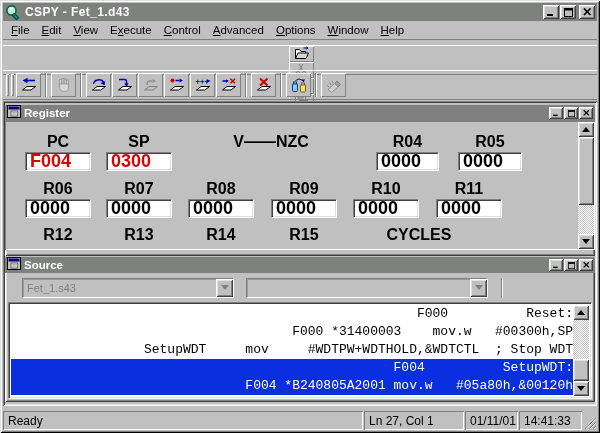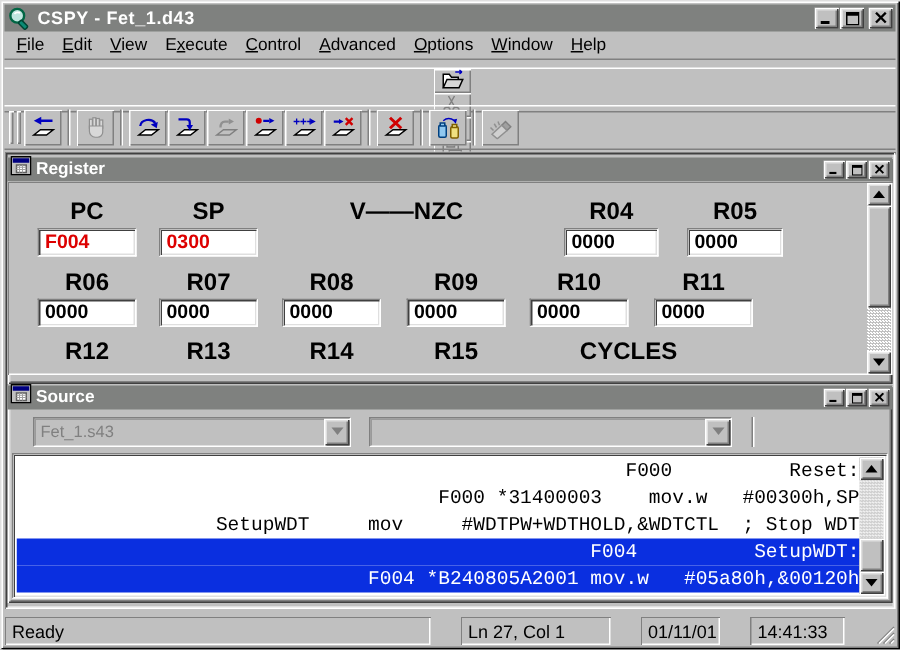--- a/index.html
+++ b/index.html
@@ -54,21 +54,21 @@
   .cbtn svg { transform:scale(.8); }
 
   
   .reg-content { position:relative; height:129px; margin-top:0; background:#c0c0c0; font-size:16px;
     box-shadow: inset 1px 1px 0 #808080, inset -1px -1px 0 #fff; overflow:hidden; }
   .regcell { position:absolute; text-align:center; }
   .reglabel { font-weight:bold; font-size:16px; height:16px; line-height:16px; color:#000; }
   .regfield { margin-top:2px; height:19px; background:#fff; text-align:left; padding:0 3px 0 4px;
     border:1px solid; border-color:#808080 #fff #fff #808080;
     box-shadow: inset 1px 1px 0 #404040, inset -1px -1px 0 #dfdfdf;
-    font-weight:bold; font-size:13px; line-height:16px; color:#000; white-space:nowrap; overflow:hidden; }
+    font-weight:bold; font-size:18px; line-height:16px; color:#000; white-space:nowrap; overflow:hidden; }
   .regfield.changed { color:var(--chg,#dd0000); }
   .rrow0 { top:13px; } .rrow1 { top:60px; } .rrow2 { top:106px; }
   .rc-0-0{left:20px;width:66px} .rc-0-1{left:101px;width:66px} .rc-0-2{left:201px;width:130px}
   .rc-0-3{left:371px;width:63px} .rc-0-4{left:453px;width:64px}
   .rc-1-0{left:20px;width:66px} .rc-1-1{left:101px;width:66px} .rc-1-2{left:183px;width:66px}
   .rc-1-3{left:266px;width:66px} .rc-1-4{left:348px;width:66px} .rc-1-5{left:431px;width:66px}
   .rc-2-0{left:20px;width:66px} .rc-2-1{left:101px;width:66px} .rc-2-2{left:183px;width:66px}
   .rc-2-3{left:266px;width:66px} .rc-2-4{left:348px;width:132px}
 
   
@@ -102,21 +102,21 @@
     border:1px solid; border-color:#808080 #fff #fff #808080;
     box-shadow: inset 1px 1px 0 #404040, inset -1px -1px 0 #dfdfdf; }
   .src-lines { position:absolute; top:2px; left:2px; right:18px; bottom:2px; overflow:hidden;text-align:right; }
   .srcline { height:18px; line-height:18px; font-family:"Liberation Mono",monospace; font-size:13px;
     white-space:pre; color:#000; padding-left:3px; }
   .srcline.selected { background:var(--sel,#0a2fe0); color:#fff; }
   .vscroll.src { top:2px; right:2px; bottom:2px; }
 
   
   .statusbar { position:absolute; left:3px; right:3px; bottom:3px; height:22px;
-    display:flex; align-items:flex-end; gap:20px; padding-top:2px; }
+    display:flex; align-items:flex-end; gap:1px; padding-top:2px; }
   .spanel { height:19px; background:#c0c0c0; font-size:12px; color:#000; padding:3px 5px 0;
     box-shadow: inset 1px 1px 0 #808080, inset -1px -1px 0 #fff; white-space:nowrap; overflow:hidden; }
   #sp-msg { flex:1; } #sp-pos { width:100px; } #sp-date { width:53px; } #sp-time { width:63px; }
   .grip { width:14px; height:14px; }
   u { text-decoration:underline; }
 </style>
 </head>
 <body>
 
 <div class="app">

